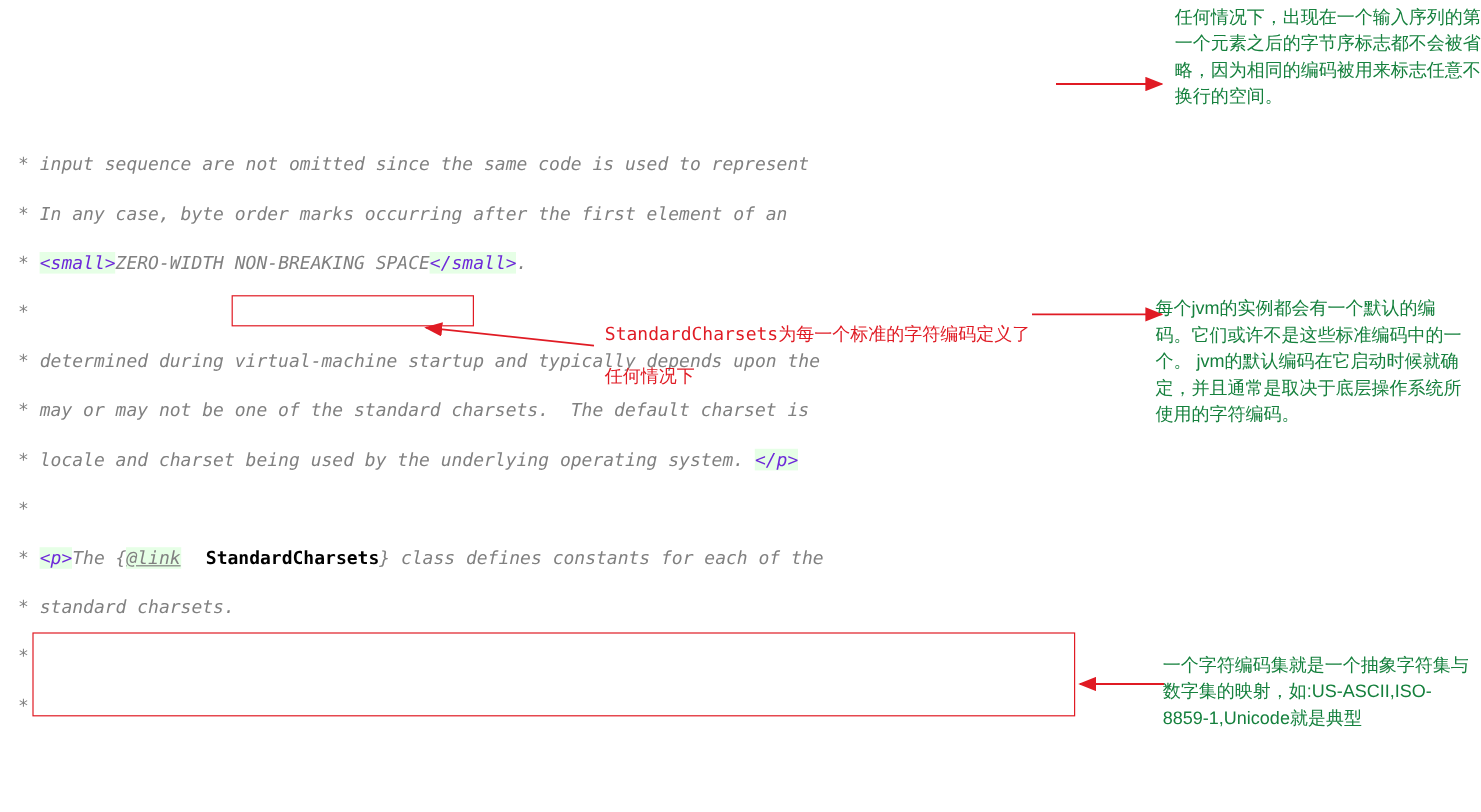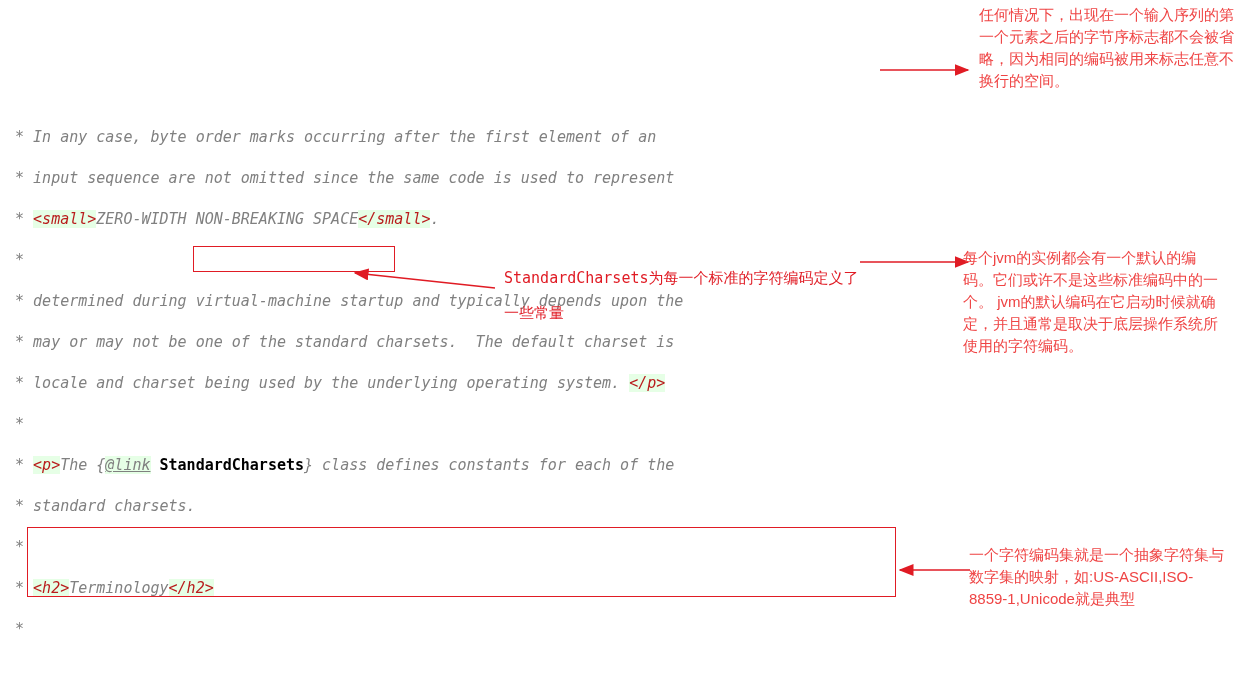--- a/index.html
+++ b/index.html
@@ -9,75 +9,74 @@
     font-size: 15px;
     color: #808080;
     font-style: italic;
     line-height: 20.5px;
     background: #fff;
     white-space: pre;
     position: relative;
     overflow: hidden;
   }
   .line { display: block; }
-  .tag  { background: #e6ffe6; color: #b91c1c; } 
+  .tag  { background: #e6ffe6; color: #6d28d9; } 
   .link { text-decoration: underline; color: #808080; }
-  .link-strong { font-style: normal; font-weight: bold; color: #000; text-decoration: none; }
+  .link-strong { font-style: normal; font-weight: bold; color: #000; text-decoration: none; margin-left: 12px; }
   .box-red1 {
     position: absolute;
     border: 1px solid #e01b24;
     left: 193px; top: 246px;
     width: 200px; height: 24px;
     pointer-events: none;
   }
   .box-red2 {
     position: absolute;
     border: 1px solid #e01b24;
     left: 27px; top: 527px;
     width: 867px; height: 68px;
     pointer-events: none;
   }
   .anno {
     position: absolute;
     font-family: "Microsoft YaHei", "PingFang SC", sans-serif;
     font-style: normal;
     font-size: 15px;
     line-height: 22px;
-    color: #ef4444;
+    color: #15803d;
     width: 255px;
   }
   .anno-blue {
     position: absolute;
     font-family: "Menlo", "Consolas", monospace;
     font-style: normal;
     color: #e01b24;
     font-size: 15px;
     white-space: pre;
   }
   svg.arrow { position: absolute; pointer-events: none; }
 </style>
 </head>
 <body>
 
 
 
 
 <div>
+<span class="line"> * input sequence are not omitted since the same code is used to represent</span>
 <span class="line"> * In any case, byte order marks occurring after the first element of an</span>
-<span class="line"> * input sequence are not omitted since the same code is used to represent</span>
 <span class="line"><span> * </span><span class="tag">&lt;small&gt;</span><span>ZERO-WIDTH NON-BREAKING SPACE</span><span class="tag">&lt;/small&gt;</span><span>.</span></span>
 <span class="line"> *</span>
 <span class="line"> * determined during virtual-machine startup and typically depends upon the</span>
 <span class="line"> * may or may not be one of the standard charsets.  The default charset is</span>
 <span class="line"><span> * locale and charset being used by the underlying operating system. </span><span class="tag">&lt;/p&gt;</span></span>
 <span class="line"> *</span>
 <span class="line"><span> * </span><span class="tag">&lt;p&gt;</span><span>The {</span><span class="tag link">@link</span><span> </span><span class="link-strong">StandardCharsets</span><span>} class defines constants for each of the</span></span>
 <span class="line"> * standard charsets.</span>
 <span class="line"> *</span>
-<span class="line"><span> * </span><span class="tag">&lt;h2&gt;</span><span>Terminology</span><span class="tag">&lt;/h2&gt;</span></span>
 <span class="line"> *</span>
 
 
 
 
 
 
 
 
 
@@ -111,18 +110,18 @@
   <line x1="75" y1="14" x2="5" y2="14" stroke="#e01b24" stroke-width="1.5" marker-end="url(#ah1)"></line>
 </svg>
 
 
 <div class="anno" style="left:979px; top:4px; white-space:normal">任何情况下，出现在一个输入序列的第一个元素之后的字节序标志都不会被省略，因为相同的编码被用来标志任意不换行的空间。</div>
 <div class="anno" style="left:963px; top:247px; white-space:normal">每个jvm的实例都会有一个默认的编码。它们或许不是这些标准编码中的一个。 jvm的默认编码在它启动时候就确定，并且通常是取决于底层操作系统所使用的字符编码。</div>
 <div class="anno" style="left:969px; top:544px; white-space:normal">一个字符编码集就是一个抽象字符集与数字集的映射，如:US-ASCII,ISO-8859-1,Unicode就是典型</div>
 
 
 <div class="anno-blue" style="left:504px; top:268px">StandardCharsets为每一个标准的字符编码定义了</div>
-<div class="anno-blue" style="left:504px; top:303px">一些常量</div>
+<div class="anno-blue" style="left:504px; top:303px">任何情况下</div>
 
 
 
 
 
 
 </body></html>

